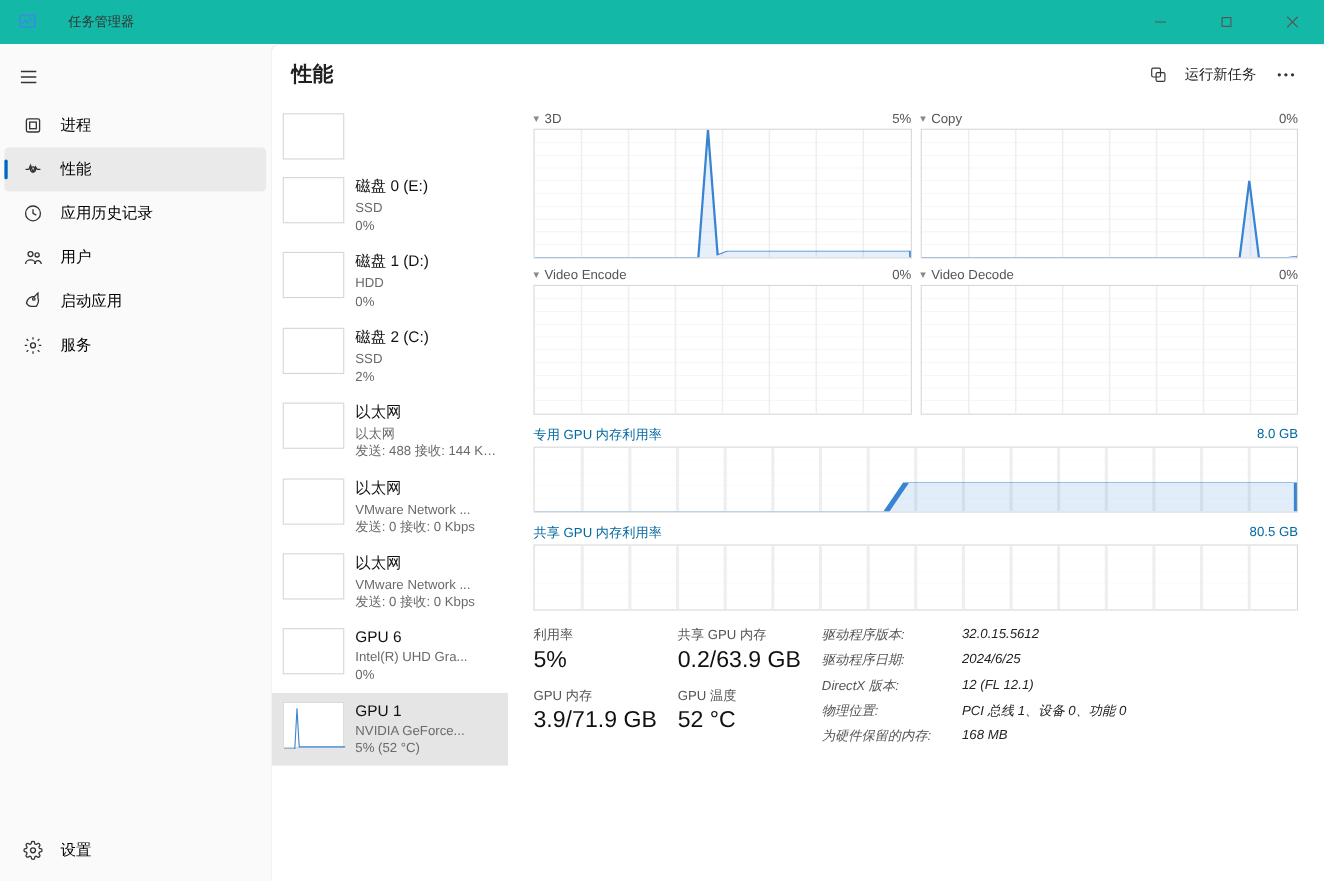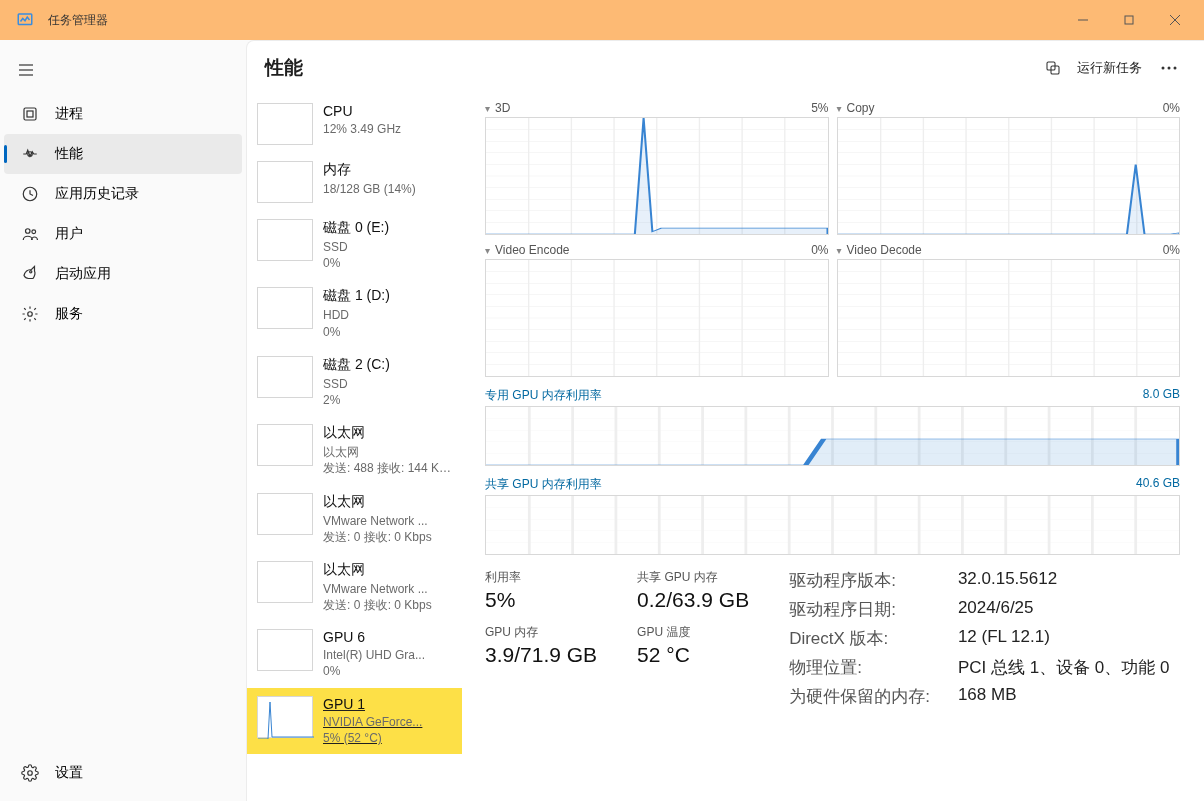--- a/index.html
+++ b/index.html
@@ -12,21 +12,22 @@
   height: 801px;
   overflow: hidden;
   display: flex;
   flex-direction: column;
 }
 .titlebar {
   height: 40px;
   display: flex;
   align-items: center;
   padding: 0 6px 0 16px;
-  background: #fdba74;
+  background: #14b8a6;
+  gap: 14px;
 }
 .titlebar .app-icon {
   width: 18px; height: 18px;
   margin-right: 14px;
 }
 .titlebar .app-title { font-size: 12px; color: #333; }
 .titlebar .spacer { flex: 1; }
 .win-btn {
   width: 46px; height: 32px;
   display: flex; align-items: center; justify-content: center;
@@ -113,21 +114,21 @@
   width: 216px;
   overflow-y: auto;
   border-right: 1px solid transparent;
 }
 .res-item {
   display: flex;
   padding: 8px 8px 8px 10px;
   gap: 10px;
   align-items: flex-start;
 }
-.res-item.selected { background: #fde047; text-decoration: underline; }
+.res-item.selected { background: #e5e5e5; }
 .res-thumb {
   width: 56px; height: 42px;
   border: 1px solid #d6d6d6;
   background: #fff;
   flex-shrink: 0;
 }
 .res-info { min-width: 0; flex: 1; }
 .res-title { font-size: 14px; color: #111; margin-bottom: 2px; white-space: nowrap; overflow: hidden; text-overflow: ellipsis;}
 .res-sub { font-size: 12px; color: #6a6a6a; line-height: 1.35; white-space: nowrap; overflow: hidden; text-overflow: ellipsis;}
 
@@ -177,35 +178,36 @@
 }
 .mem-label-row .spacer { flex: 1; }
 .mem-chart {
   border: 1px solid #d8d8d8;
   height: 60px;
   position: relative;
 }
 
 .stats {
   display: flex;
-  gap: 40px;
+  gap: 19px;
   margin-top: 14px;
   font-size: 12px;
 }
 .stat-col { display: flex; flex-direction: column; gap: 12px; }
 .stat-item .lbl { color: #555; font-size: 12px; margin-bottom: 2px;}
 .stat-item .val { font-size: 21px; color: #111; }
 .info-table {
-  font-size: 17px;
+  font-size: 12px;
   color: #444;
   display: grid;
   grid-template-columns: auto auto;
   column-gap: 28px;
   row-gap: 6px;
   align-content: start;
+  font-style: italic;
 }
 .info-table .k { color: #555; }
 .info-table .v { color: #222; }
 
 svg.grid-bg {
   position: absolute;
   inset: 0;
   width: 100%;
   height: 100%;
 }
@@ -327,31 +329,20 @@
             <circle cx="8" cy="2" r="1.5"></circle>
             <circle cx="14" cy="2" r="1.5"></circle>
           </svg>
       </div>
     </div>
 
     <div class="content-body">
       <div class="resource-col" id="resource-col">
           <div class="res-item">
             <div class="res-thumb"></div>
-            <div class="res-info">
-              <div class="res-title">CPU</div>
-              <div class="res-sub">12% 3.49 GHz</div>
-            </div>
-          </div>
-          <div class="res-item">
-            <div class="res-thumb"></div>
-            <div class="res-info">
-              <div class="res-title">内存</div>
-              <div class="res-sub">18/128 GB (14%)</div>
-            </div>
           </div>
           <div class="res-item">
             <div class="res-thumb"></div>
             <div class="res-info">
               <div class="res-title">磁盘 0 (E:)</div>
               <div class="res-sub">SSD</div>
               <div class="res-sub">0%</div>
             </div>
           </div>
           <div class="res-item">
@@ -581,21 +572,21 @@
             <svg class="data-line" viewBox="0 0 100 100" preserveAspectRatio="none">
               <polyline id="line-dedmem" fill="rgba(56,132,210,0.15)" stroke="#3884d2" stroke-width="0.8" points="0,100 0.00,100.00 2.56,100.00 5.13,100.00 7.69,100.00 10.26,100.00 12.82,100.00 15.38,100.00 17.95,100.00 20.51,100.00 23.08,100.00 25.64,100.00 28.21,100.00 30.77,100.00 33.33,100.00 35.90,100.00 38.46,100.00 41.03,100.00 43.59,100.00 46.15,100.00 48.72,55.00 51.28,55.00 53.85,55.00 56.41,55.00 58.97,55.00 61.54,55.00 64.10,55.00 66.67,55.00 69.23,55.00 71.79,55.00 74.36,55.00 76.92,55.00 79.49,55.00 82.05,55.00 84.62,55.00 87.18,55.00 89.74,55.00 92.31,55.00 94.87,55.00 97.44,55.00 100.00,55.00 100,100"></polyline>
             </svg>
           </div>
         </div>
 
         <div class="mem-row">
           <div class="mem-label-row">
             <span>共享 GPU 内存利用率</span>
             <div class="spacer"></div>
-            <span>40.6 GB</span>
+            <span>80.5 GB</span>
           </div>
           <div class="mem-chart chart-full">
             <svg class="grid-bg" viewBox="0 0 100 100" preserveAspectRatio="none">
               <g stroke="#eee" stroke-width="0.4">
                 <line x1="0" y1="20" x2="100" y2="20"></line>
                   <line x1="0" y1="40" x2="100" y2="40"></line>
                   <line x1="0" y1="60" x2="100" y2="60"></line>
                   <line x1="0" y1="80" x2="100" y2="80"></line>
                 <line x1="6.25" y1="0" x2="6.25" y2="100"></line>
                   <line x1="12.5" y1="0" x2="12.5" y2="100"></line>

